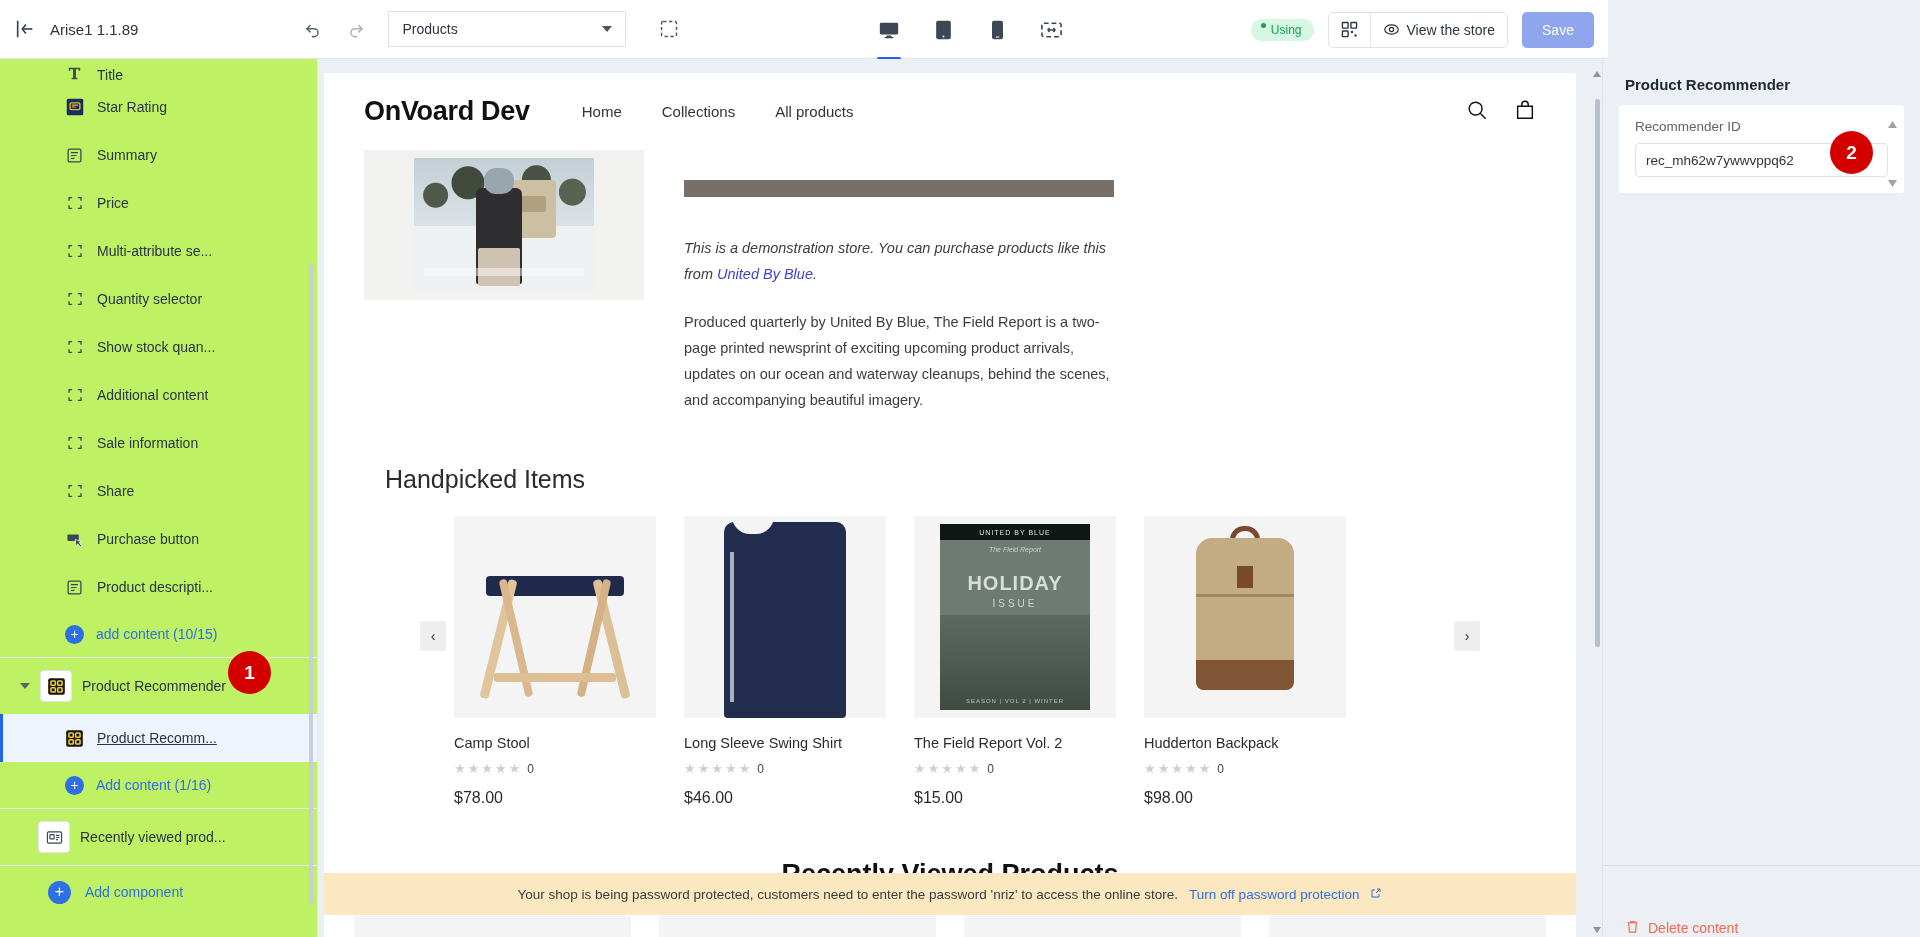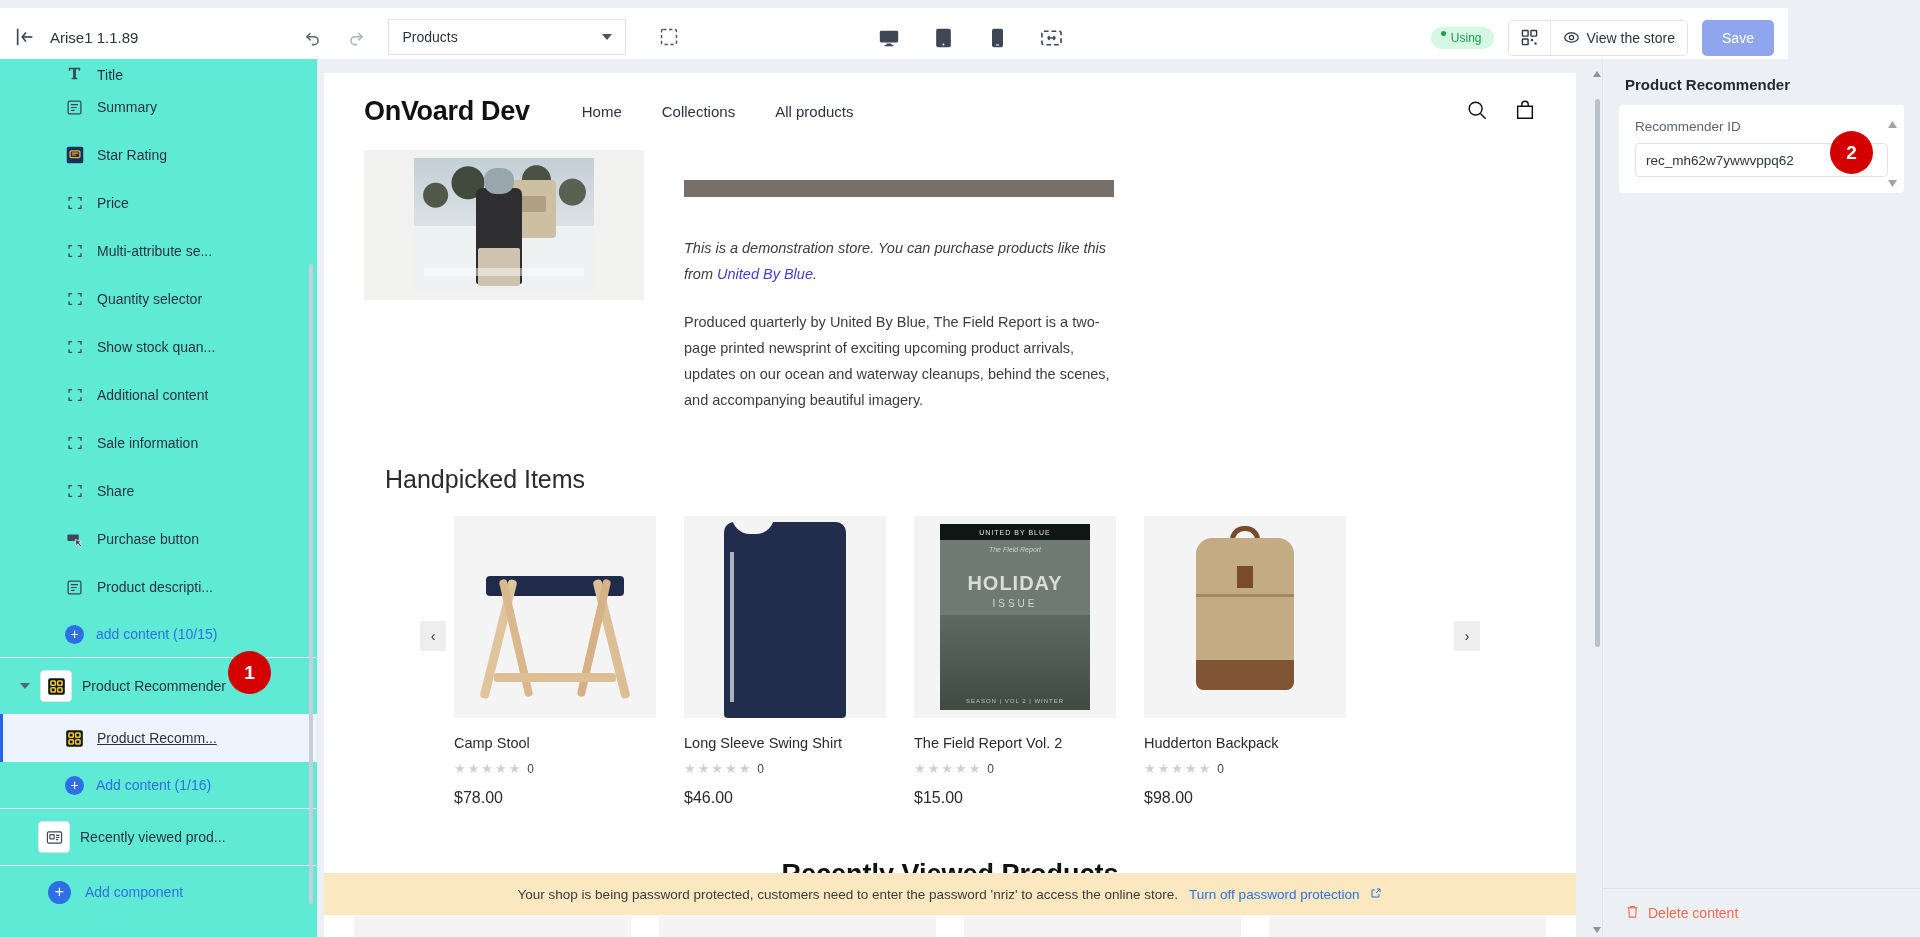--- a/index.html
+++ b/index.html
@@ -7,21 +7,21 @@
     width: 1920px; height: 937px;
     font-family: "Liberation Sans", sans-serif;
     background: #eceff3;
     overflow: hidden;
     color: #1f2933;
   }
   #app { position: relative; width: 1920px; height: 937px; }
 
   
   .topbar {
-    position: absolute; top: 8px; left: 0; width: 1788px; height: 59px;
+    position: absolute; top: 0; left: 0; width: 1608px; height: 59px;
     background: #ffffff; border-bottom: 1px solid #e3e7ed;
     display: flex; align-items: center;
   }
   .tb-left { display: flex; align-items: center; gap: 14px; padding-left: 14px; }
   .exit-icon { width: 22px; height: 22px; color: #3b4252; }
   .app-title { font-size: 15px; color: #2b3440; white-space: nowrap; }
 
   .tb-history { display: flex; align-items: center; gap: 16px; margin-left: 160px; }
   .icon-btn {
     width: 28px; height: 28px; display: flex; align-items: center; justify-content: center;
@@ -58,21 +58,21 @@
   .bg-cell { display: flex; align-items: center; justify-content: center; padding: 0 12px; color: #2b3440; font-size: 14px; cursor: pointer; gap: 7px; }
   .bg-cell + .bg-cell { border-left: 1px solid #e5e9ee; }
   .save-btn {
     width: 72px; height: 36px; background: #8fa6ee; color: #fff; border: none; border-radius: 5px;
     font-size: 14px; cursor: pointer; font-family: inherit;
   }
 
   
   .sidebar {
     position: absolute; left: 0; top: 59px; width: 318px; height: 878px;
-    background: #5eead4; border-right: 1px solid #e3e7ed; overflow: hidden;
+    background: #bef264; border-right: 1px solid #e3e7ed; overflow: hidden;
   }
   .sb-scroll { position: relative; width: 318px; }
   .sb-item {
     height: 48px; display: flex; align-items: center; gap: 13px; padding-left: 65px;
     font-size: 14px; color: #2b3440; cursor: pointer; position: relative;
   }
   .sb-item.clipped-top { height: 24px; overflow: hidden; align-items: flex-end; }
   .sb-item.selected { background: #eef4fd; text-decoration: underline; }
   .sb-item.selected::before {
     content: ""; position: absolute; left: 0; top: 0; width: 3px; height: 100%; background: #2563eb;
@@ -222,22 +222,22 @@
     width: 100%; height: 34px; border: 1px solid #dfe3e9; border-radius: 4px;
     padding: 0 10px; font-size: 13.5px; color: #2b3440; font-family: inherit; background: #fff;
   }
   .rp-scroll-up, .rp-scroll-down {
     position: absolute; right: 6px; width: 11px; height: 9px; cursor: pointer;
   }
   .rp-scroll-up { top: 10px; }
   .rp-scroll-down { bottom: 10px; }
 
   .rp-footer {
-    position: absolute; left: 0; bottom: 0; width: 318px; height: 49px;
-    border-top: 1px solid #dde1e7; display: flex; align-items: center; padding-left: 22px; gap: 8px;
+    position: absolute; left: 0; bottom: 0; width: 318px; height: 72px;
+    border-top: 1px solid #dde1e7; display: flex; align-items: flex-end; padding-left: 22px; gap: 8px;
   }
   .del-link { color: #f36a51; font-size: 14px; cursor: pointer; display: flex; align-items: center; gap: 8px; }
 
   
   .badge {
     position: absolute; border-radius: 50%; background: #d40000; color: #fff;
     display: flex; align-items: center; justify-content: center;
     font-size: 19px; font-weight: bold; z-index: 40;
   }
   #badge-1 { left: 228px; top: 651px; width: 43px; height: 43px; }
@@ -353,37 +353,37 @@
         <span class="sb-icon">
           <svg width="17" height="17" viewBox="0 0 24 24" fill="#3d4756">
               <path d="M4 4h16v4h-2V6h-4v12h2v2H8v-2h2V6H6v2H4z"></path>
             </svg>
         </span>
         <span class="sb-label">Title</span>
       </div>
 
       <div class="sb-item">
         <span class="sb-icon">
-          <svg width="17" height="17" viewBox="0 0 24 24" fill="none" stroke="#3d4756" stroke-width="1.8">
-              <rect x="3" y="3" width="18" height="18" rx="2"></rect>
-              <path d="M7 8h10M7 12h8M7 16h5" stroke-width="1.7"></path>
-            </svg>
-        </span>
-        <span class="sb-label">Summary</span>
-      </div>
-
-      <div class="sb-item">
-        <span class="sb-icon">
           <svg width="18" height="18" viewBox="0 0 24 24">
               <rect x="1" y="1" width="22" height="22" rx="2" fill="#13315c"></rect>
               <rect x="5.5" y="6.5" width="13" height="9" rx="1.5" fill="none" stroke="#f2b01e" stroke-width="1.8"></rect>
               <path d="M8 9.5h8M8 12h5" stroke="#f2b01e" stroke-width="1.5"></path>
             </svg>
         </span>
         <span class="sb-label">Star Rating</span>
+      </div>
+
+      <div class="sb-item">
+        <span class="sb-icon">
+          <svg width="17" height="17" viewBox="0 0 24 24" fill="none" stroke="#3d4756" stroke-width="1.8">
+              <rect x="3" y="3" width="18" height="18" rx="2"></rect>
+              <path d="M7 8h10M7 12h8M7 16h5" stroke-width="1.7"></path>
+            </svg>
+        </span>
+        <span class="sb-label">Summary</span>
       </div>
 
       <div class="sb-item">
         <span class="sb-icon">
           <svg width="16" height="16" viewBox="0 0 24 24" fill="none" stroke="#3d4756" stroke-width="2" stroke-linecap="round">
               <path d="M3 8V4h4M17 4h4v4M21 16v4h-4M7 20H3v-4"></path>
             </svg>
         </span>
         <span class="sb-label">Price</span>
       </div>

